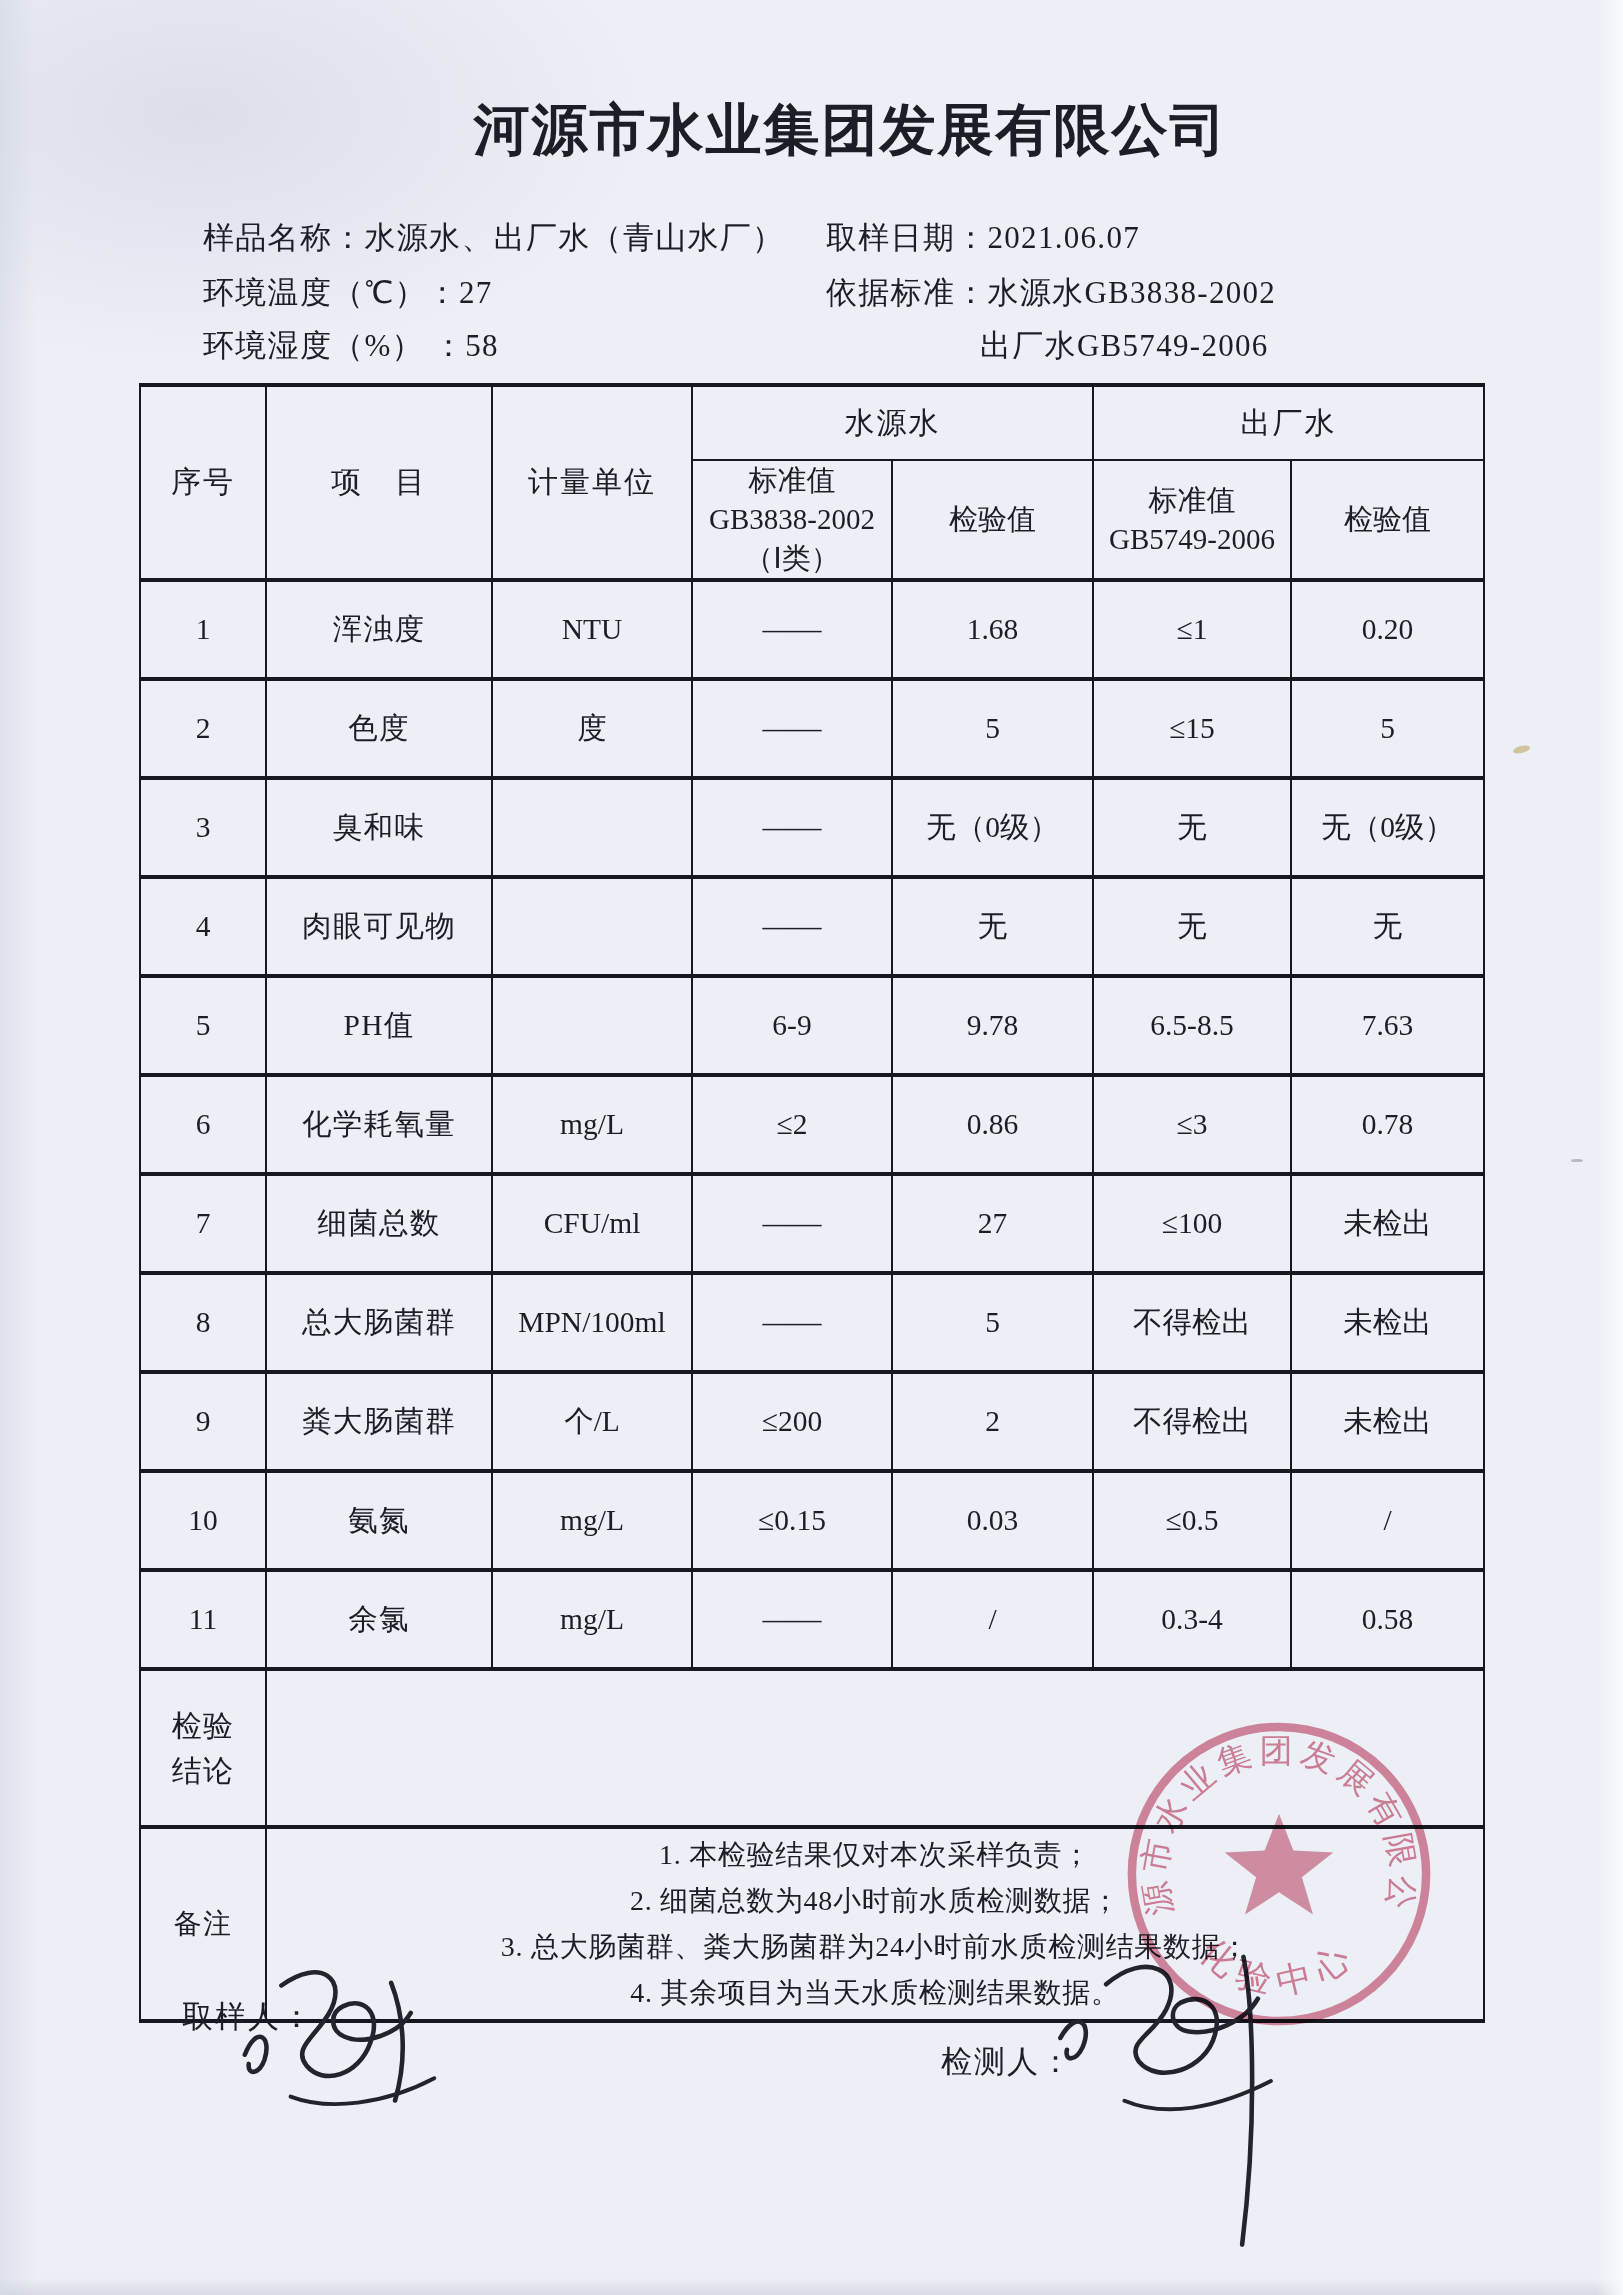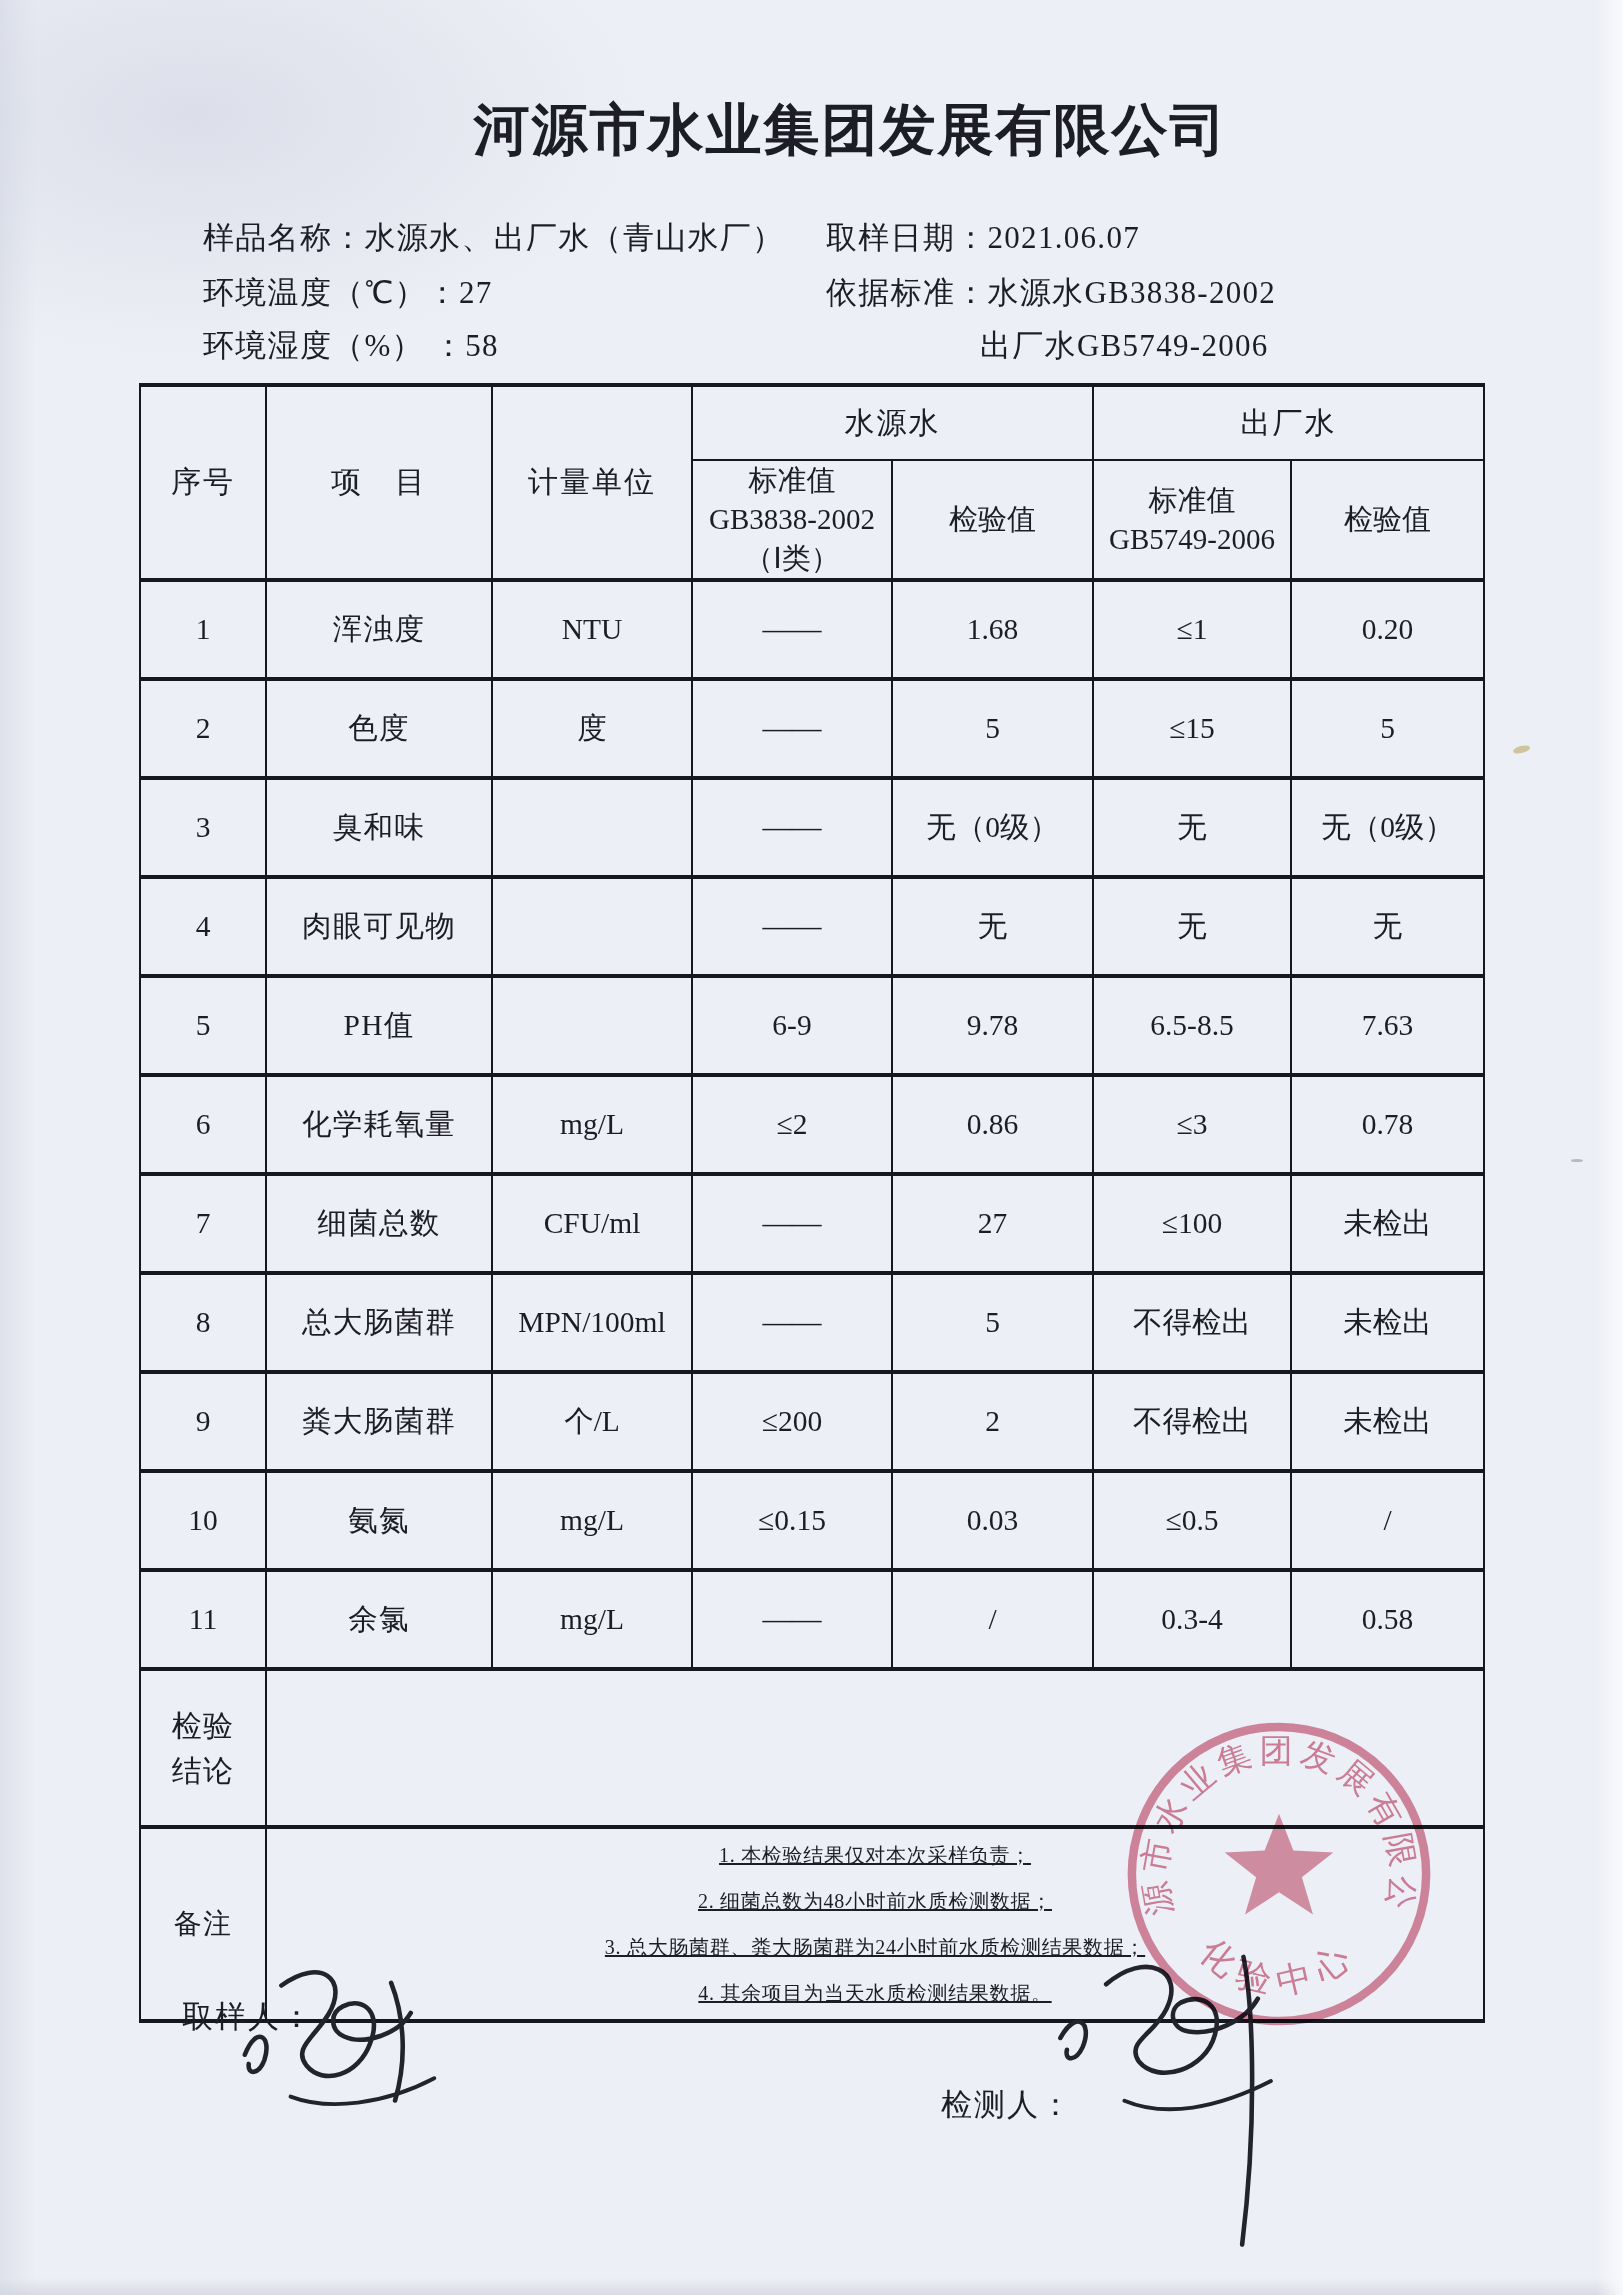--- a/index.html
+++ b/index.html
@@ -33,21 +33,21 @@
     border:2.6px solid #17171f;
     border-top-width:4.6px; border-bottom-width:4.6px;
     font-weight:normal; text-align:center; vertical-align:middle;
     padding:0; overflow:hidden;
   }
   tr.grp th { border-bottom-width:2px; font-size:30px; letter-spacing:2px; }
   tr.sub th { border-top-width:2px; font-size:29px; }
   tr.sub .line { display:block; line-height:39px; }
   td.item { text-align:left; padding-left:10.5px; letter-spacing:1.3px; }
   .wrap2 { display:inline-block; width:2.1em; line-height:1.5; text-align:center; letter-spacing:1.3px; font-size:30px; }
-  td.remarks { text-align:left; vertical-align:top; padding:9.2px 0 0 14.4px; font-size:20px; letter-spacing:0.7px;text-decoration:underline; }
+  td.remarks { text-align:left; vertical-align:top; padding:9.2px 0 0 14.4px; font-size:28px; letter-spacing:0.7px; }
   td.remarks div { line-height:46px; white-space:nowrap; }
   .footer-label { position:absolute; font-size:31px; letter-spacing:2px; }
   .sig { position:absolute; }
   .sig path { fill:none; stroke:#23232e; stroke-linecap:round; stroke-linejoin:round; }
   .stamp { position:absolute; left:1109px; top:1704px; width:340px; height:340px; mix-blend-mode:multiply; opacity:0.88; }
   .speck { position:absolute; border-radius:50%; }
 </style>
 </head>
 <body>
 
@@ -216,21 +216,21 @@
         <div>1. 本检验结果仅对本次采样负责；</div>
         <div>2. 细菌总数为48小时前水质检测数据；</div>
         <div>3. 总大肠菌群、粪大肠菌群为24小时前水质检测结果数据；</div>
         <div>4. 其余项目为当天水质检测结果数据。</div>
       </td>
     </tr>
   </tbody>
     </table>
 
   <div class="footer-label" style="left:166px; top:1996px;margin-left:16px;">取样人：</div>
-  <div class="footer-label" style="left:941px; top:2041px;margin-top:43px;">检测人：</div>
+  <div class="footer-label" style="left:941px; top:2041px;">检测人：</div>
 
   <svg class="sig" style="left:230px; top:1945px;" width="223" height="196" viewBox="0 0 340 300">
     <path d="M22,168 C40,122 64,140 52,176 C44,198 26,200 28,182" stroke-width="7"></path>
     <path d="M78,62 C138,18 182,52 150,106 C128,142 96,158 116,184 C142,216 196,200 214,150 C232,104 204,78 172,94 C152,104 152,130 174,140 C204,154 258,136 276,104" stroke-width="7"></path>
     <path d="M246,58 C264,104 272,170 252,238" stroke-width="7"></path>
     <path d="M92,232 C150,254 236,244 312,204" stroke-width="6"></path>
   </svg>
   <svg class="sig" style="left:1046px; top:1932px;" width="255" height="327" viewBox="0 0 390 500">
     <path d="M22,162 C46,118 72,138 56,176 C46,198 28,198 32,180" stroke-width="7"></path>
     <path d="M92,80 C152,28 214,58 184,118 C164,158 122,168 142,198 C172,234 244,210 258,158 C272,112 238,92 206,108 C186,120 192,148 218,152 C252,158 304,138 324,102" stroke-width="7"></path>

